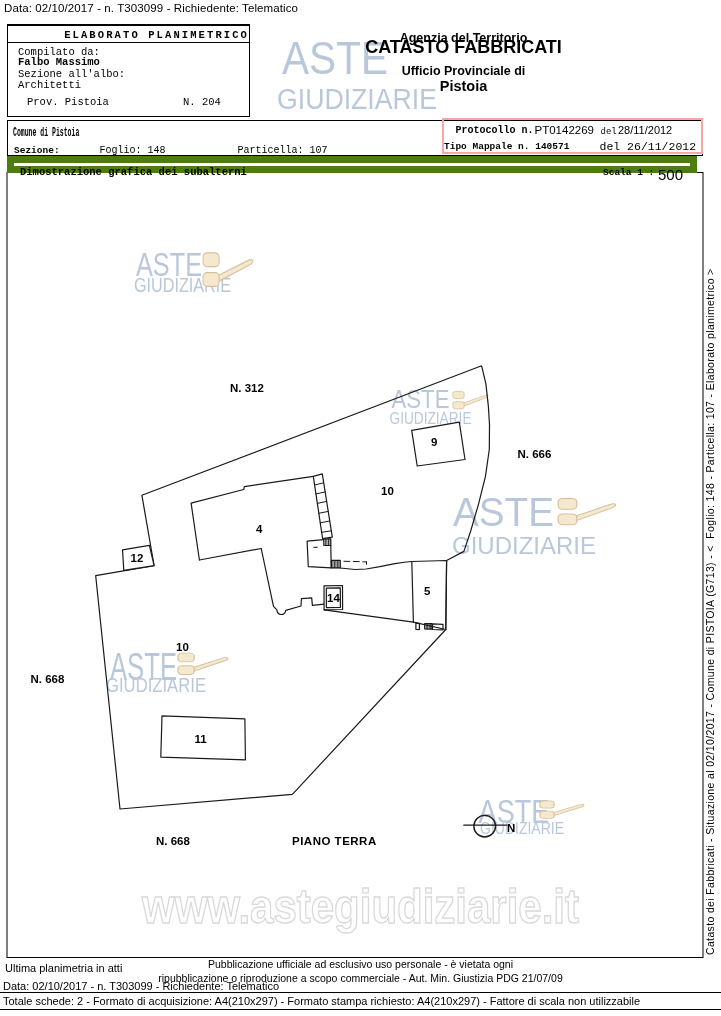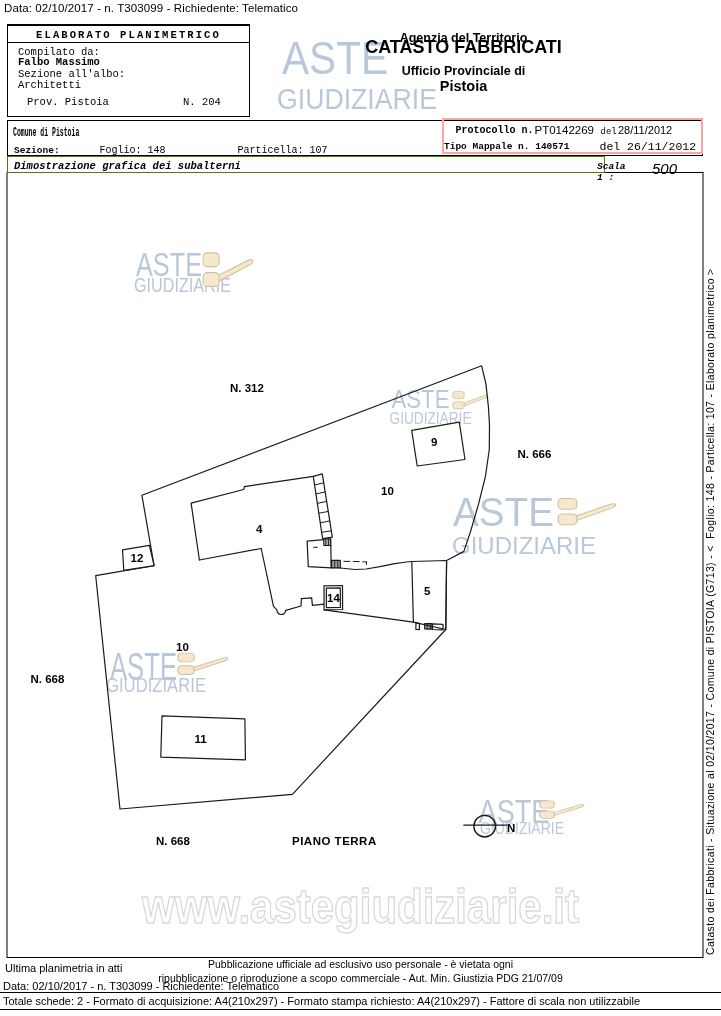--- a/index.html
+++ b/index.html
@@ -6,21 +6,21 @@
   html,body { width:721px; height:1016px; background:#ffffff; overflow:hidden; }
   body { position:relative; font-family:"Liberation Sans", sans-serif; color:#000; }
   .abs { position:absolute; }
   .mono { font-family:"Liberation Mono", monospace; }
   .sans { font-family:"Liberation Sans", sans-serif; }
   .b { font-weight:bold; }
   
   #top-data-line { left:4px; top:2px; font-size:11.5px; letter-spacing:0.1px; }
   
   #left-box { left:7px; top:24px; width:243px; height:93px; border:1.5px solid #000; border-top-width:2px; background:transparent; }
-  #left-box-title { left:0; right:0; top:2.5px; text-align:center; font-size:10.5px; letter-spacing:2.1px; }
+  #left-box-title { left:0; right:0; top:2.5px; text-align:right; font-size:10.5px; letter-spacing:2.1px; }
   #left-box-rule { left:0; right:0; top:16px; height:0; border-top:1.5px solid #000; }
   .fld { font-size:10.5px; white-space:pre; }
   #fld-compilato-label { left:10px; top:20px; }
   #fld-compilato-value { left:10px; top:29.5px; }
   #fld-albo-label { left:10px; top:42px; }
   #fld-albo-value { left:10px; top:52.5px; }
   #fld-prov { left:10px; top:70px;margin-left:9px; }
   #fld-numero { left:175px; top:70px; }
   
   #agency { left:342px; top:0; width:243px; height:100px; }
@@ -37,21 +37,21 @@
   #particella-text { left:229.5px; top:23.5px; font-size:10px; }
   
   #protocollo-box { left:441.5px; top:118px; width:261px; height:35.5px; border:2px solid #fca5a5; background:transparent; }
   #protocollo-label { left:12px; top:5px; font-size:10px; }
   #protocollo-value { left:91px; top:3.5px; font-size:11.5px; }
   #del1-label { left:157px; top:6.5px; font-size:9px; }
   #del1-value { left:174.5px; top:4px; font-size:11px; }
   #tipo-mappale { left:0.5px; top:20.5px; font-size:9.5px; }
   #del2 { left:156px; top:20px; font-size:11.5px; }
   
-  #dimo-band { left:7px; top:156px; width:598px; height:17px; border:1px solid #4d7c0f; background:transparent;font-style:italic; }
+  #dimo-band { left:7px; top:156px; width:690px; height:17px; border:7px solid #4d7c0f; background:transparent; }
   #dimo-left { left:6px; top:3px; font-size:10.5px; }
   #scala-label { left:589px; top:3.5px; font-size:9.5px; }
   #scala-value { left:644px; top:2.5px; font-size:15px; }
   
   #side-vertical { left:704px; top:955px; width:700px; height:15px; transform-origin:0 0; transform:rotate(-90deg); font-size:10.5px; text-align:left; letter-spacing:0.35px; white-space:pre; }
   
   #f-ultima { left:5px; top:961.5px; font-size:11px; }
   #f-pub1 { left:0; width:721px; top:957.5px; text-align:center; font-size:10.5px; }
   #f-pub2 { left:0; width:721px; top:971.5px; text-align:center; font-size:10.5px; }
   #f-data { left:3px; top:979.5px; font-size:11px; }

